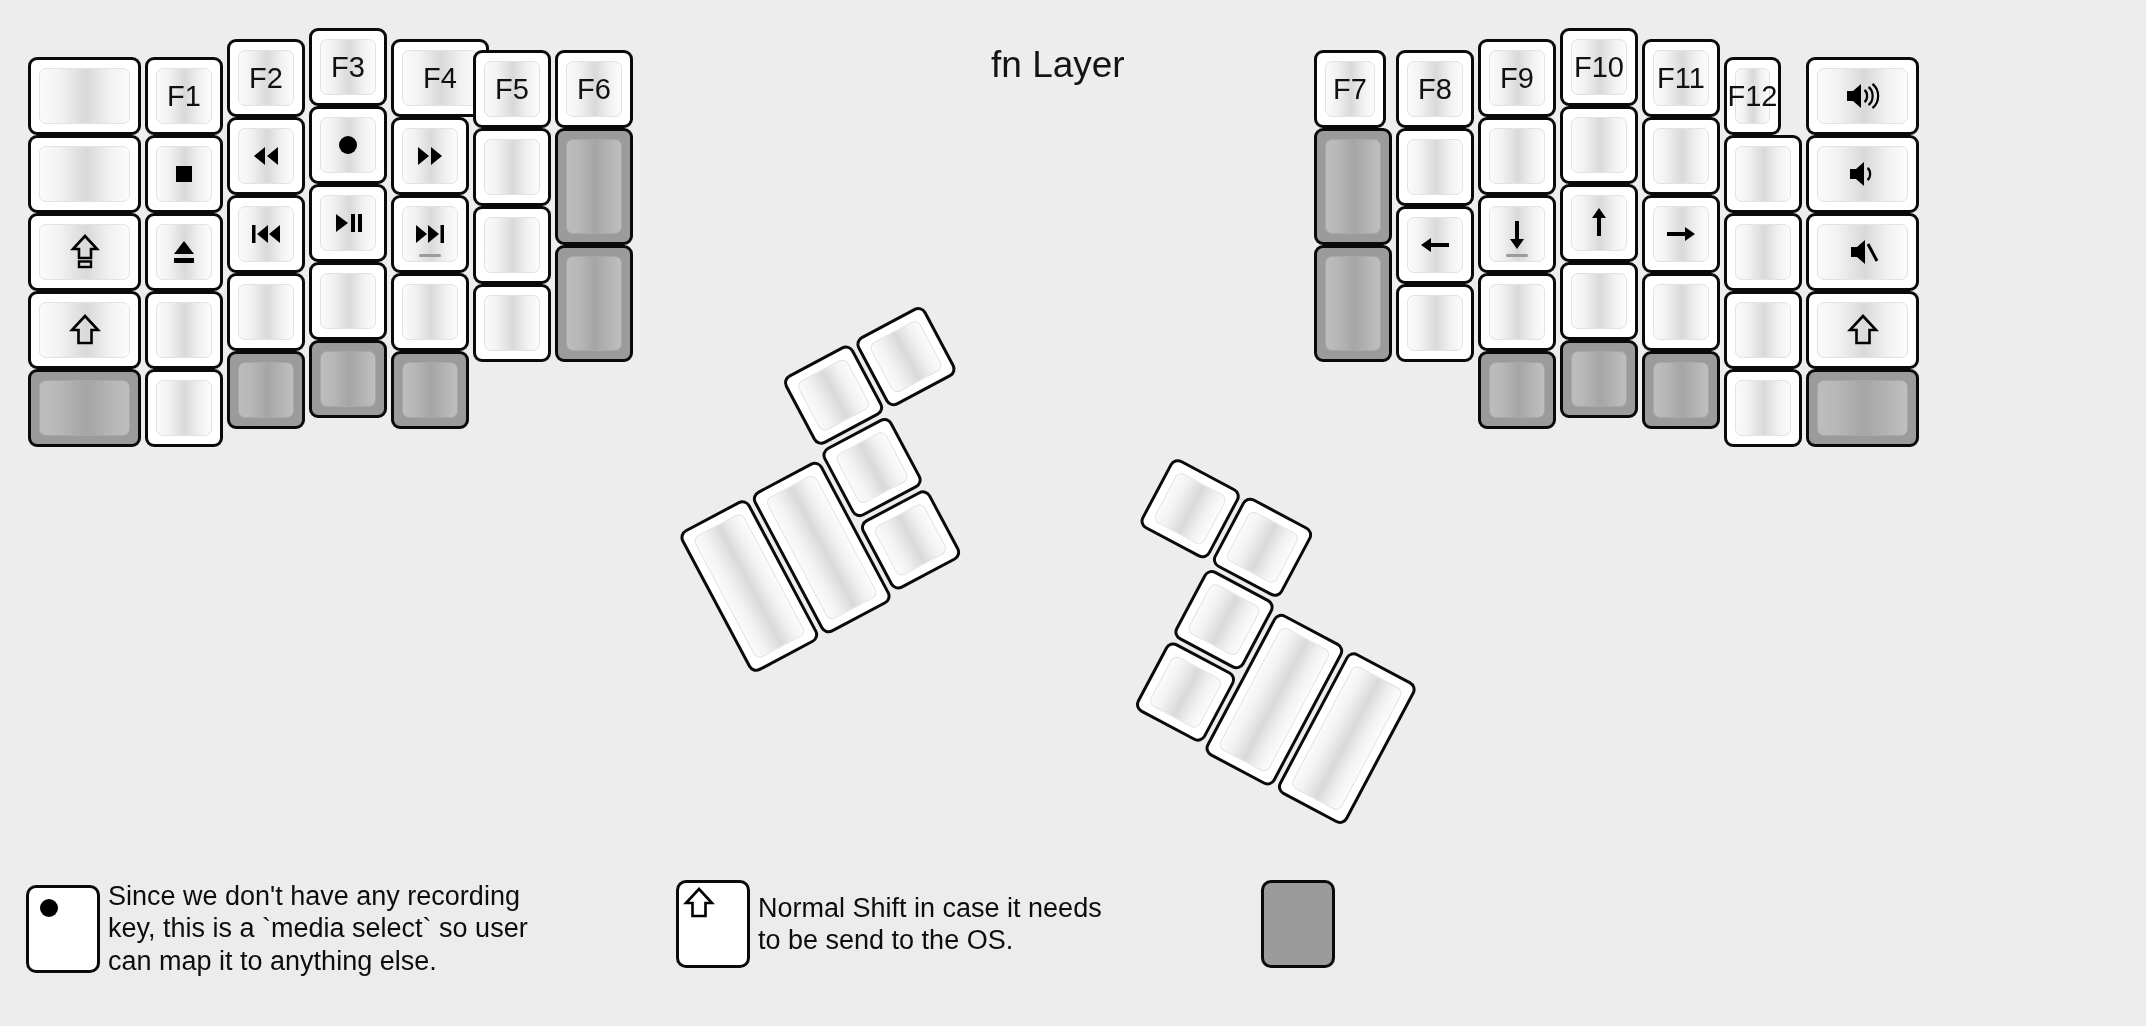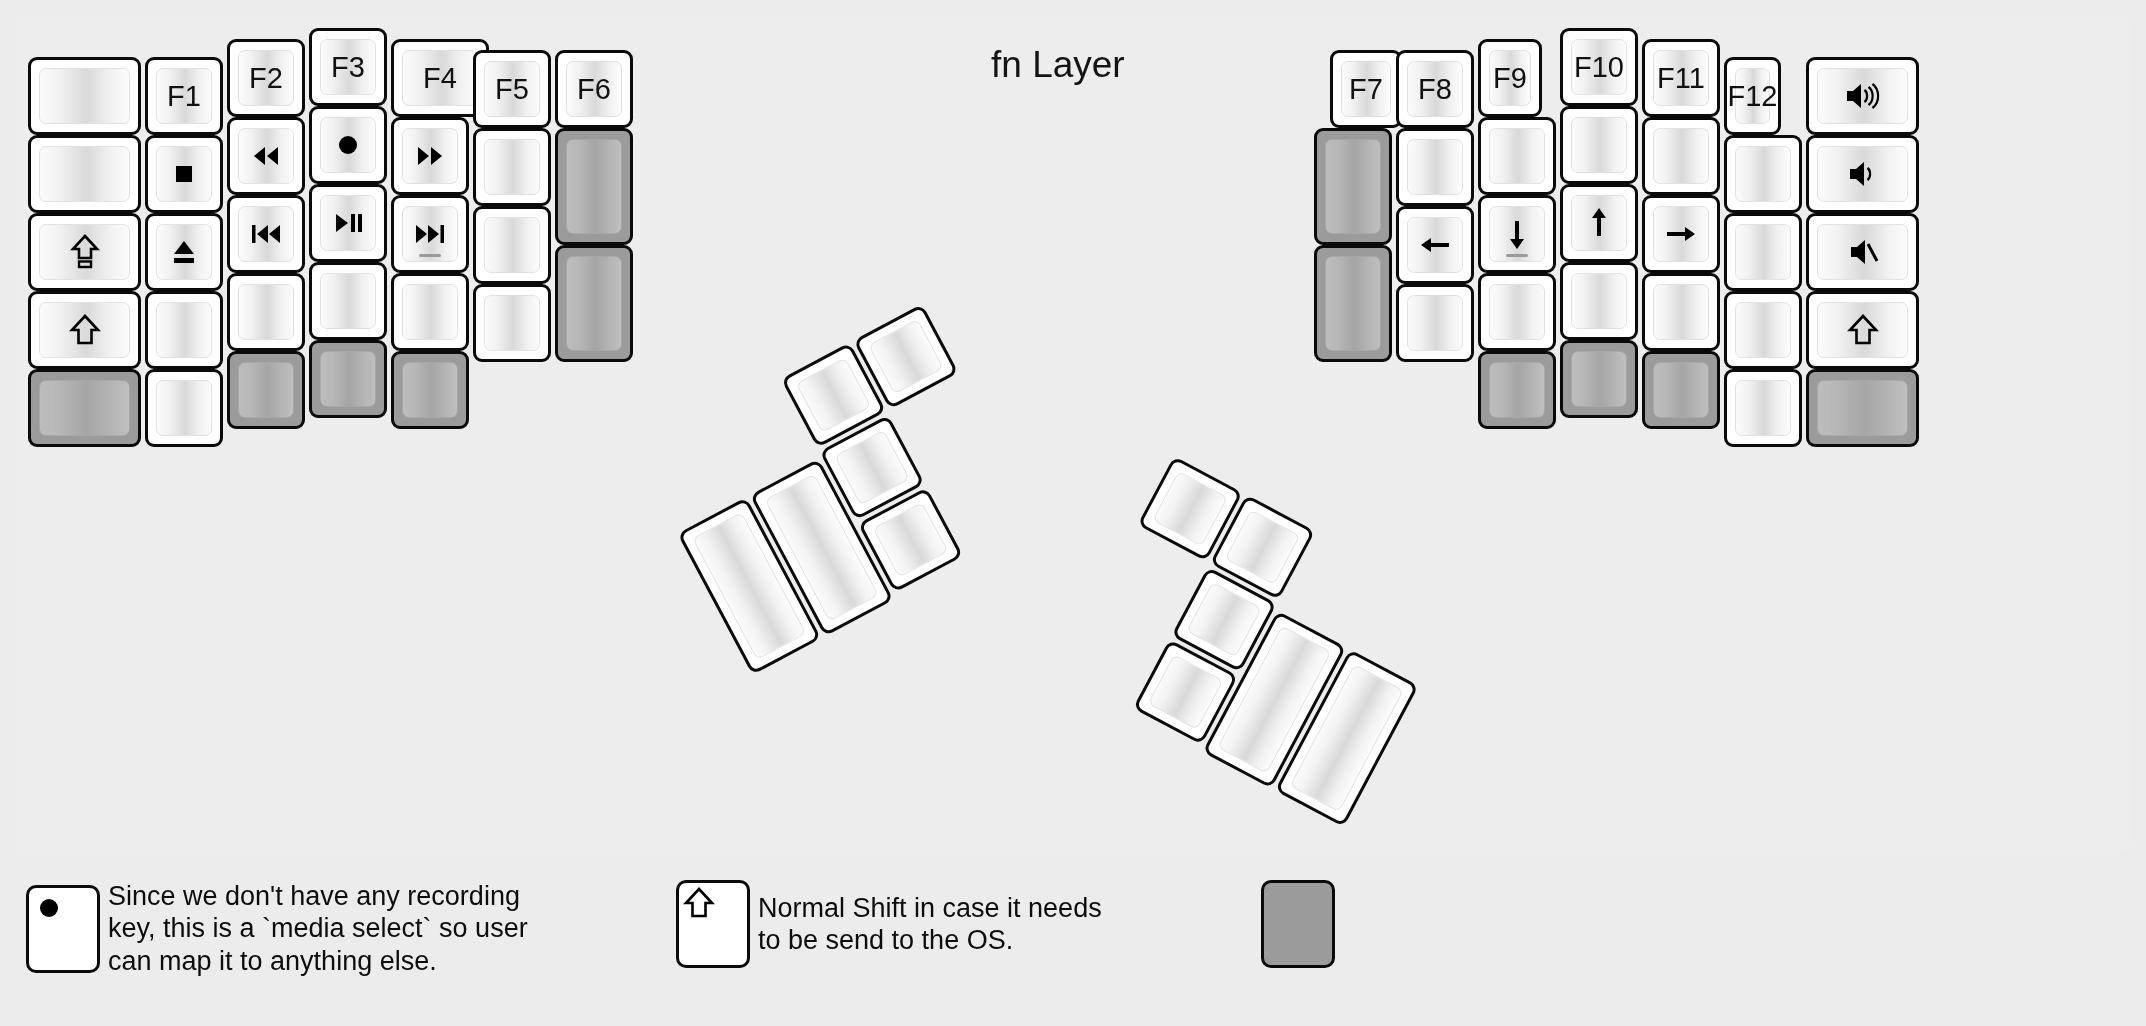--- a/index.html
+++ b/index.html
@@ -301,21 +301,21 @@
           </div>
           <div class="key" style="left: 164px; top: 82px; width: 78px; height: 78px;">
             <div class="cap"></div>
           </div>
           <div class="key" style="left: 164px; top: 164px; width: 78px; height: 78px;">
             <div class="cap"></div>
           </div>
         </div>
       </div>
     <div id="right-half" style="position: absolute; left: 1298px; top: 12px; width: 1px; height: 1px;">
-        <div class="key" style="left: 16px; top: 22px; width: 72px; height: 78px;">
+        <div class="key" style="left: 0px; top: 22px; width: 72px; height: 78px;">
           <div class="cap">
             <span class="lbl">F7</span>
           </div>
         </div>
         <div class="key trans" style="left: 0px; top: 100px; width: 78px; height: 117px;">
           <div class="cap"></div>
         </div>
         <div class="key trans" style="left: 0px; top: 217px; width: 78px; height: 117px;">
           <div class="cap"></div>
         </div>
@@ -332,21 +332,21 @@
             <span class="glyph">
               <svg width="40" height="40" viewBox="0 0 40 40" fill="#000">
                 <path d="M6 20 L16 13 L16 18 L34 18 L34 22 L16 22 L16 27 Z"></path>
               </svg>
             </span>
           </div>
         </div>
         <div class="key" style="left: 82px; top: 256px; width: 78px; height: 78px;">
           <div class="cap"></div>
         </div>
-        <div class="key" style="left: 164px; top: 11px; width: 64px; height: 78px;">
+        <div class="key" style="left: 164px; top: 11px; width: 78px; height: 78px;">
           <div class="cap">
             <span class="lbl">F9</span>
           </div>
         </div>
         <div class="key" style="left: 164px; top: 89px; width: 78px; height: 78px;">
           <div class="cap"></div>
         </div>
         <div class="key" style="left: 164px; top: 167px; width: 78px; height: 78px;">
           <div class="cap">
             <span class="glyph">

